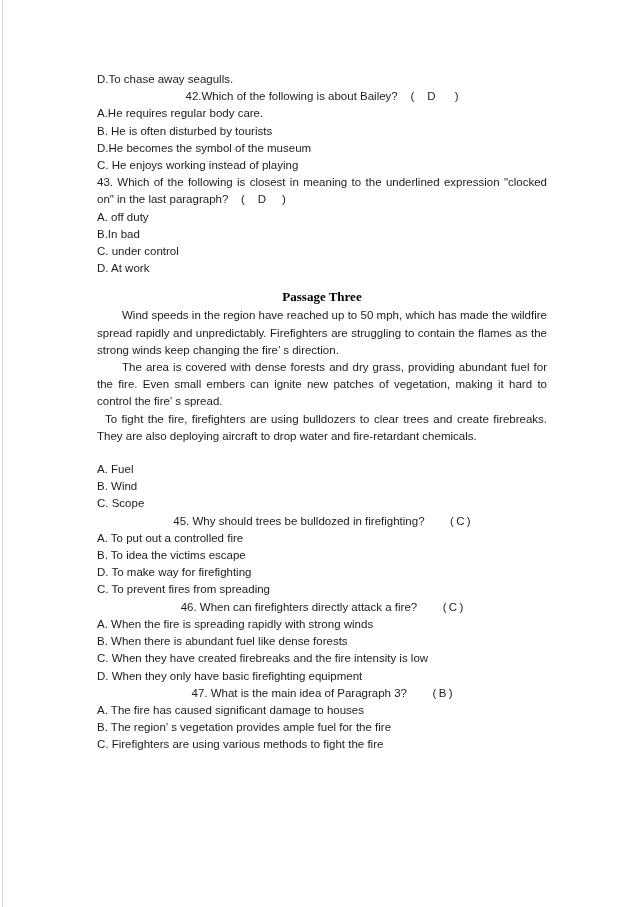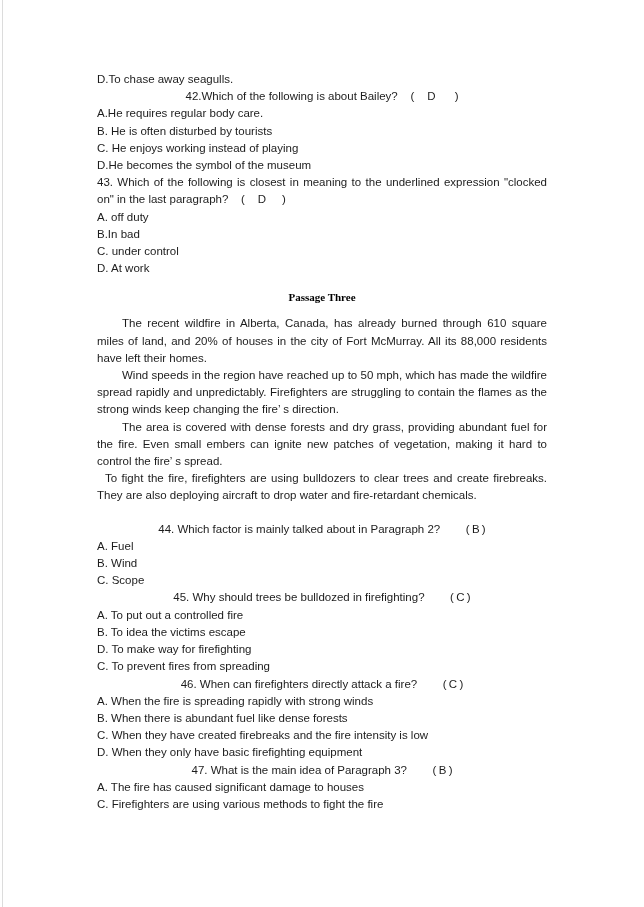--- a/index.html
+++ b/index.html
@@ -31,26 +31,26 @@
     text-align: left;
   }
   .qline { white-space: pre-wrap; text-align: center; }
   .stem-wrap {
     white-space: pre-wrap;
     text-align: justify;
   }
   .passage-title {
     font-family: "Liberation Serif", "DejaVu Serif", serif;
     font-weight: bold;
-    font-size: 11px;
+    font-size: 13px;
     line-height: 20px;
     text-align: center;
     color: #000000;
     margin-top: 10px;
-    margin-bottom: 8px;
+    margin-bottom: 0;
   }
   .para {
     text-align: justify;
     white-space: normal;
   }
   .para.indent-big { text-indent: 25px; }
   .para.indent-small { text-indent: 8px; }
   .spacer { height: 16px; }
 </style>
 </head>
@@ -59,53 +59,52 @@
 <div class="page">
   <div class="page-left-edge"></div>
 
   <div class="content">
 
     <div class="line">D.To chase away seagulls.</div>
 
     <div class="qline"><span>42.Which of the following is about Bailey?</span><span>    (    D      )</span></div>
     <div class="line">A.He requires regular body care.</div>
     <div class="line">B. He is often disturbed by tourists</div>
+    <div class="line">D.He becomes the symbol of the museum</div>
     <div class="line">C. He enjoys working instead of playing</div>
-    <div class="line">D.He becomes the symbol of the museum</div>
 
     <div class="stem-wrap"><span>43. Which of the following is closest in meaning to the underlined expression "clocked on" in the last paragraph?</span><span>    (    D     )</span></div>
     <div class="line">A. off duty</div>
     <div class="line">B.In bad</div>
     <div class="line">C. under control</div>
     <div class="line">D. At work</div>
 
     <div class="passage-title">Passage Three</div>
 
-    <div class="para indent-big">The recent wildfire in Alberta, Canada, has already burned through 610 square miles of land, and 20% of houses in the city of Fort McMurray. All its 88,000 residents have left their homes.</div>
     <div class="para indent-big">Wind speeds in the region have reached up to 50 mph, which has made the wildfire spread rapidly and unpredictably. Firefighters are struggling to contain the flames as the strong winds keep changing the fire’ s direction.</div>
     <div class="para indent-big">The area is covered with dense forests and dry grass, providing abundant fuel for the fire. Even small embers can ignite new patches of vegetation, making it hard to control the fire’ s spread.</div>
     <div class="para indent-small">To fight the fire, firefighters are using bulldozers to clear trees and create firebreaks. They are also deploying aircraft to drop water and fire-retardant chemicals.</div>
 
     <div class="spacer"></div>
 
-    <div class="qline"><span>44. Which factor is mainly talked about in Paragraph 2?</span><span>        ( B )</span></div>
     <div class="line">A. Fuel</div>
     <div class="line">B. Wind</div>
     <div class="line">C. Scope</div>
 
     <div class="qline"><span>45. Why should trees be bulldozed in firefighting?</span><span>        ( C )</span></div>
     <div class="line">A. To put out a controlled fire</div>
     <div class="line">B. To idea the victims escape</div>
     <div class="line">D. To make way for firefighting</div>
     <div class="line">C. To prevent fires from spreading</div>
 
     <div class="qline"><span>46. When can firefighters directly attack a fire?</span><span>        ( C )</span></div>
     <div class="line">A. When the fire is spreading rapidly with strong winds</div>
     <div class="line">B. When there is abundant fuel like dense forests</div>
     <div class="line">C. When they have created firebreaks and the fire intensity is low</div>
     <div class="line">D. When they only have basic firefighting equipment</div>
 
     <div class="qline"><span>47. What is the main idea of Paragraph 3?</span><span>        ( B )</span></div>
     <div class="line">A. The fire has caused significant damage to houses</div>
+    <div class="line">B. The region’ s vegetation provides ample fuel for the fire</div>
     <div class="line">C. Firefighters are using various methods to fight the fire</div>
 
   </div>
 </div>
 
 </body></html>

